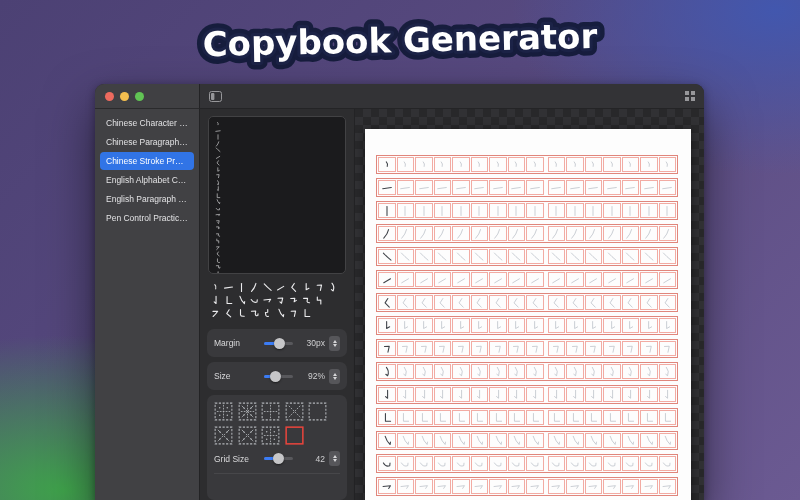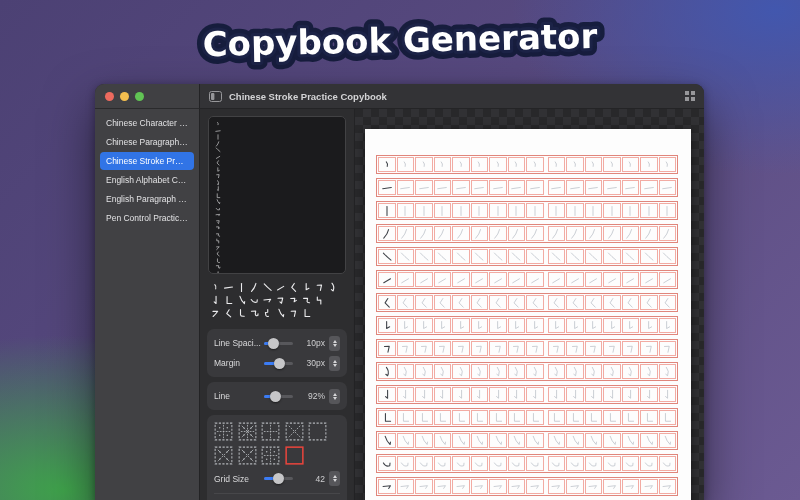--- a/index.html
+++ b/index.html
@@ -104,21 +104,20 @@
       <span class="dot yel"></span>
       <span class="dot grn"></span>
     </div>
     <div class="tb-right">
       <span class="tb-icon">
         <svg width="13" height="11" viewBox="0 0 13 11">
             <rect x="0.5" y="0.5" width="12" height="10" rx="2" fill="none" stroke="#97979a"></rect>
             <rect x="2" y="2" width="3.4" height="7" rx="1" fill="#97979a"></rect>
           </svg>
       </span>
-      <span class="tb-title">Chinese Stroke Practice Copybook</span>
       <span class="tb-spacer"></span>
       <span class="tb-icon">
         <svg width="10" height="10" viewBox="0 0 10 10" fill="#97979a">
             <rect x="0" y="0" width="4" height="4"></rect>
             <rect x="6" y="0" width="4" height="4"></rect>
             <rect x="0" y="6" width="4" height="4"></rect>
             <rect x="6" y="6" width="4" height="4"></rect>
           </svg>
       </span>
     </div>
@@ -295,48 +294,36 @@
               <path d="M29 29 L69 27 L58 77" fill="none" stroke="#ececee" stroke-width="10" stroke-linecap="round" stroke-linejoin="round"></path>
             </svg>
             <svg viewBox="0 0 100 100" width="11" height="11">
               <path d="M37 13 L37 77 L80 77" fill="none" stroke="#ececee" stroke-width="10" stroke-linecap="round" stroke-linejoin="round"></path>
             </svg>
           </div>
         </div>
 
       <div class="group">
         <div class="slider-row">
-          <span class="s-label">Line Spaci...</span>
-          <div class="s-track">
-              <div class="s-fill" style="width: 32%;"></div>
-              <div class="s-thumb" style="left: calc(32% - 5.5px);"></div>
-            </div>
-          <span class="s-value">10px</span>
-          <div class="stepper">
-              <span class="st-up"></span>
-              <span class="st-dn"></span>
-            </div>
-        </div>
-        <div class="slider-row">
           <span class="s-label">Margin</span>
           <div class="s-track">
               <div class="s-fill" style="width: 52%;"></div>
               <div class="s-thumb" style="left: calc(52% - 5.5px);"></div>
             </div>
           <span class="s-value">30px</span>
           <div class="stepper">
               <span class="st-up"></span>
               <span class="st-dn"></span>
             </div>
         </div>
       </div>
 
       <div class="group">
         <div class="slider-row">
-          <span class="s-label">Line</span>
+          <span class="s-label">Size</span>
           <div class="s-track">
               <div class="s-fill" style="width: 40%;"></div>
               <div class="s-thumb" style="left: calc(40% - 5.5px);"></div>
             </div>
           <span class="s-value">92%</span>
           <div class="stepper">
               <span class="st-up"></span>
               <span class="st-dn"></span>
             </div>
         </div>

